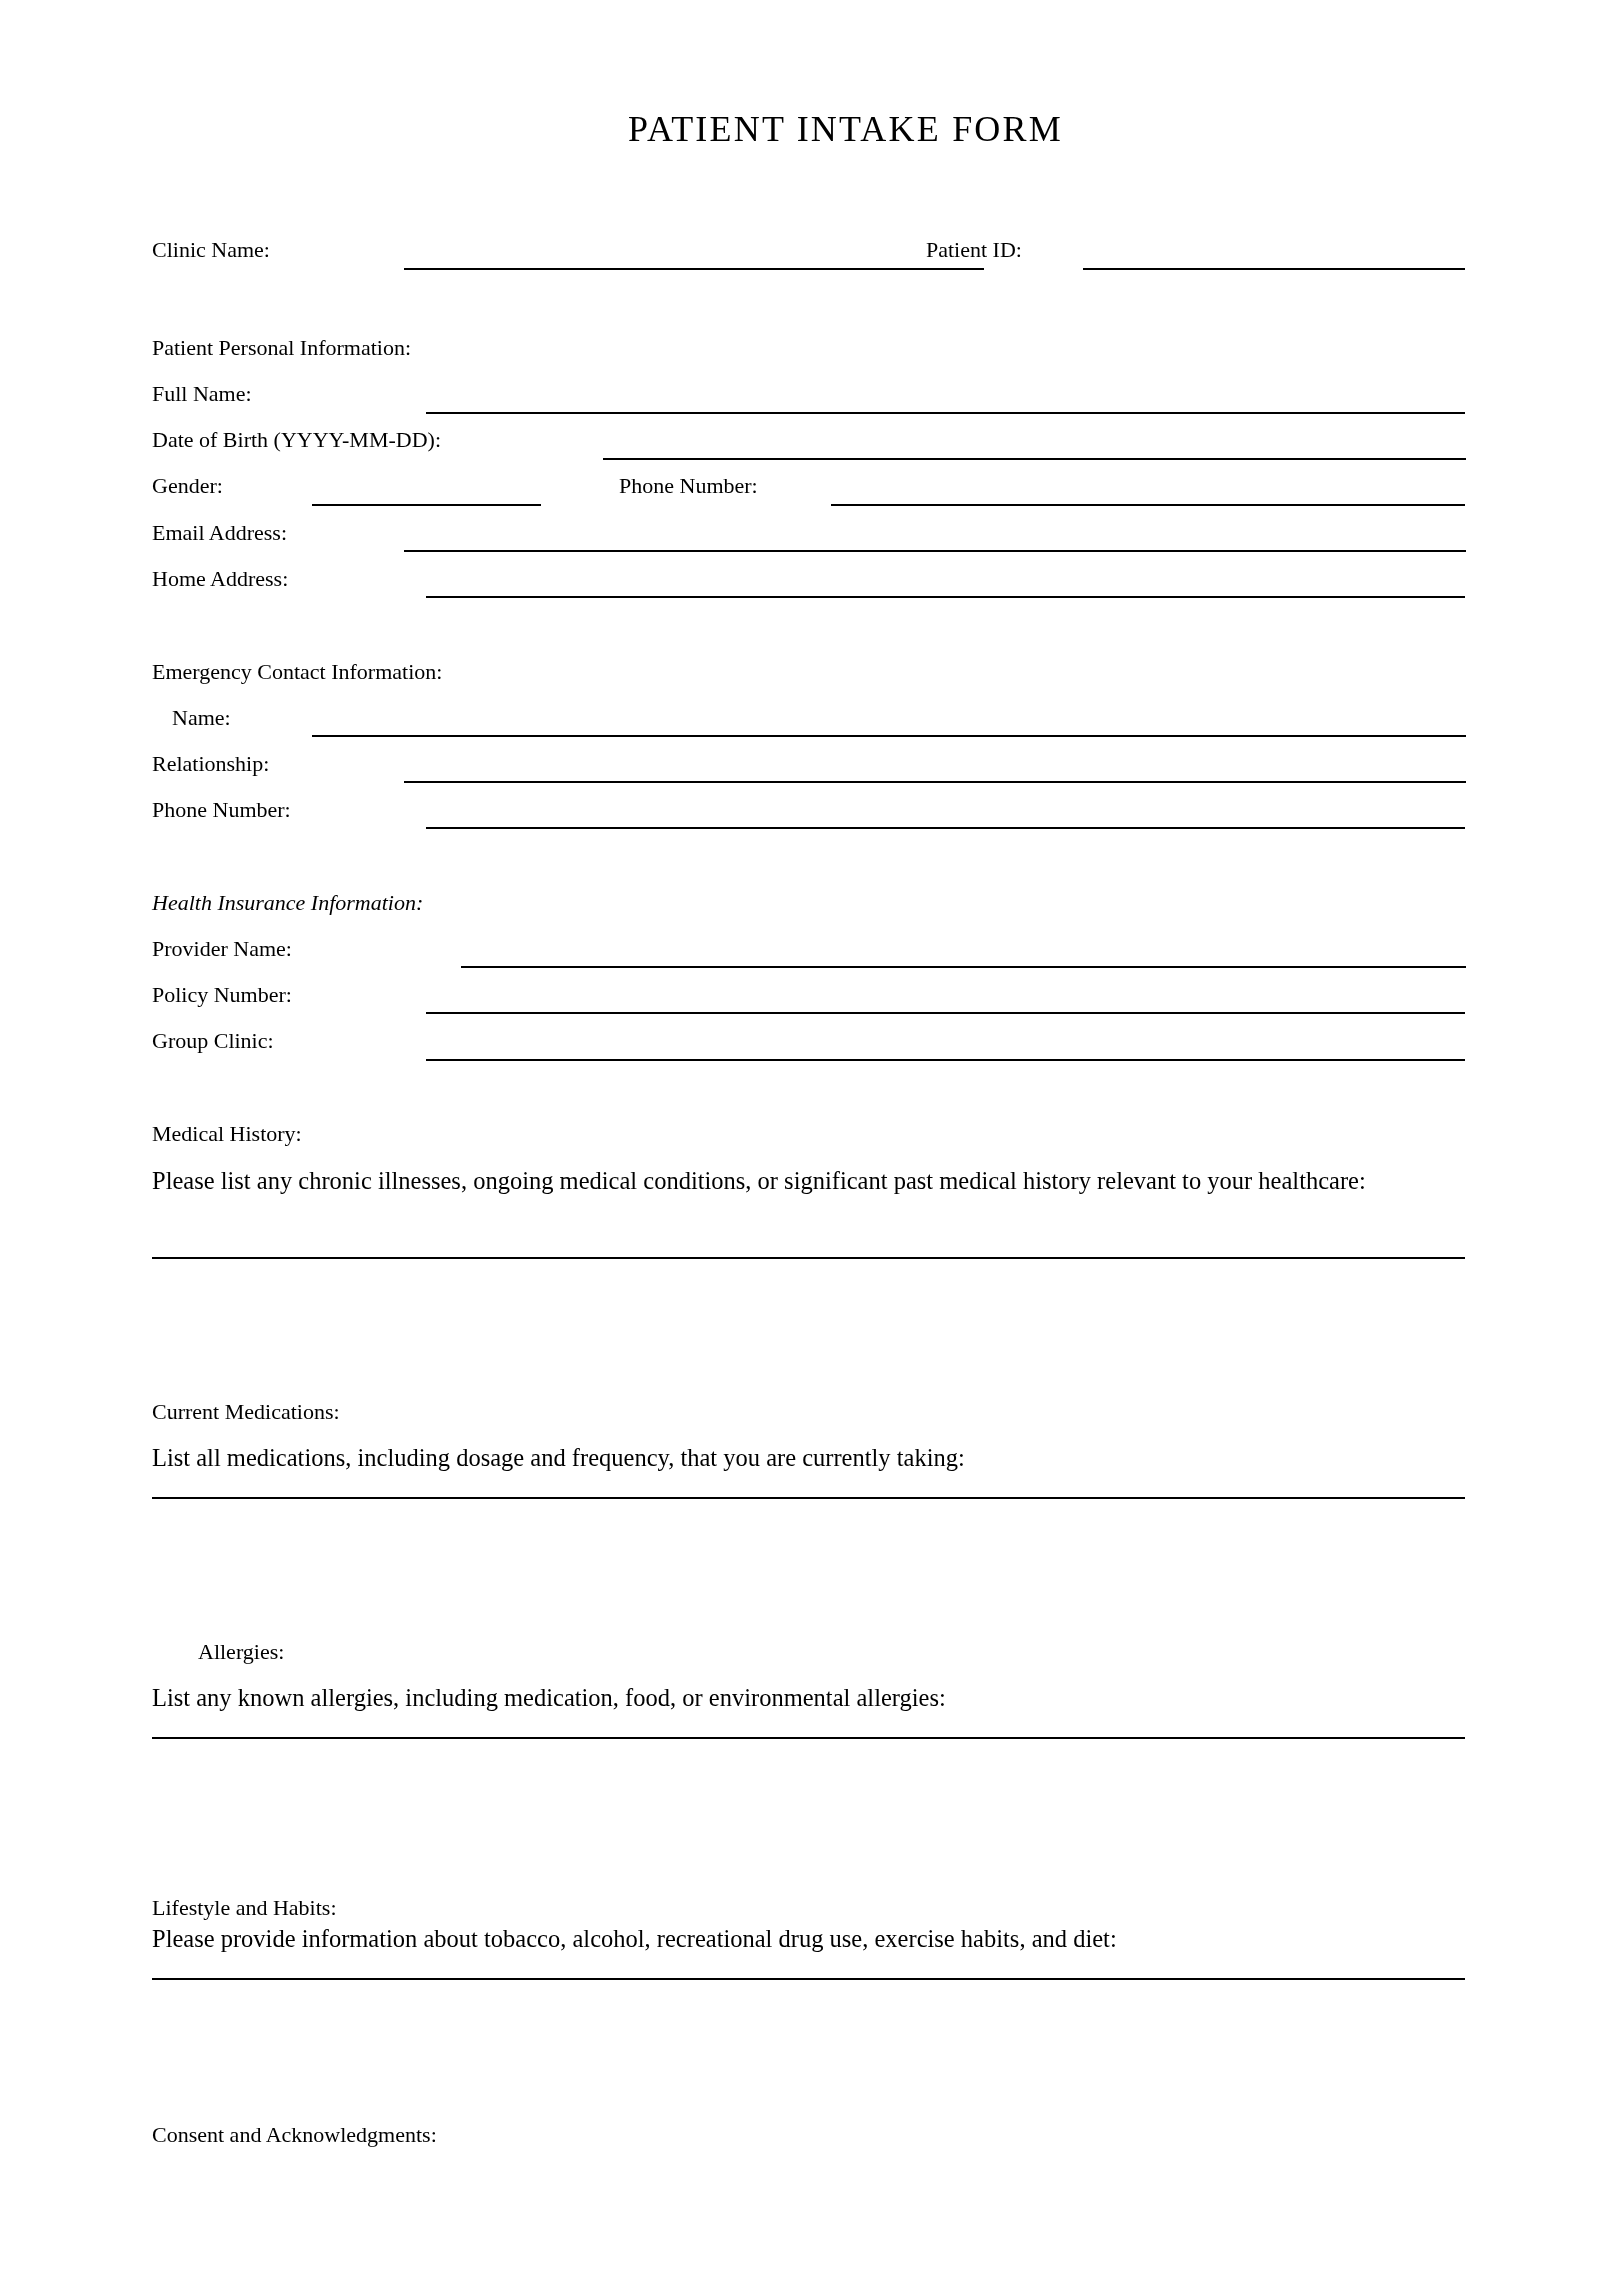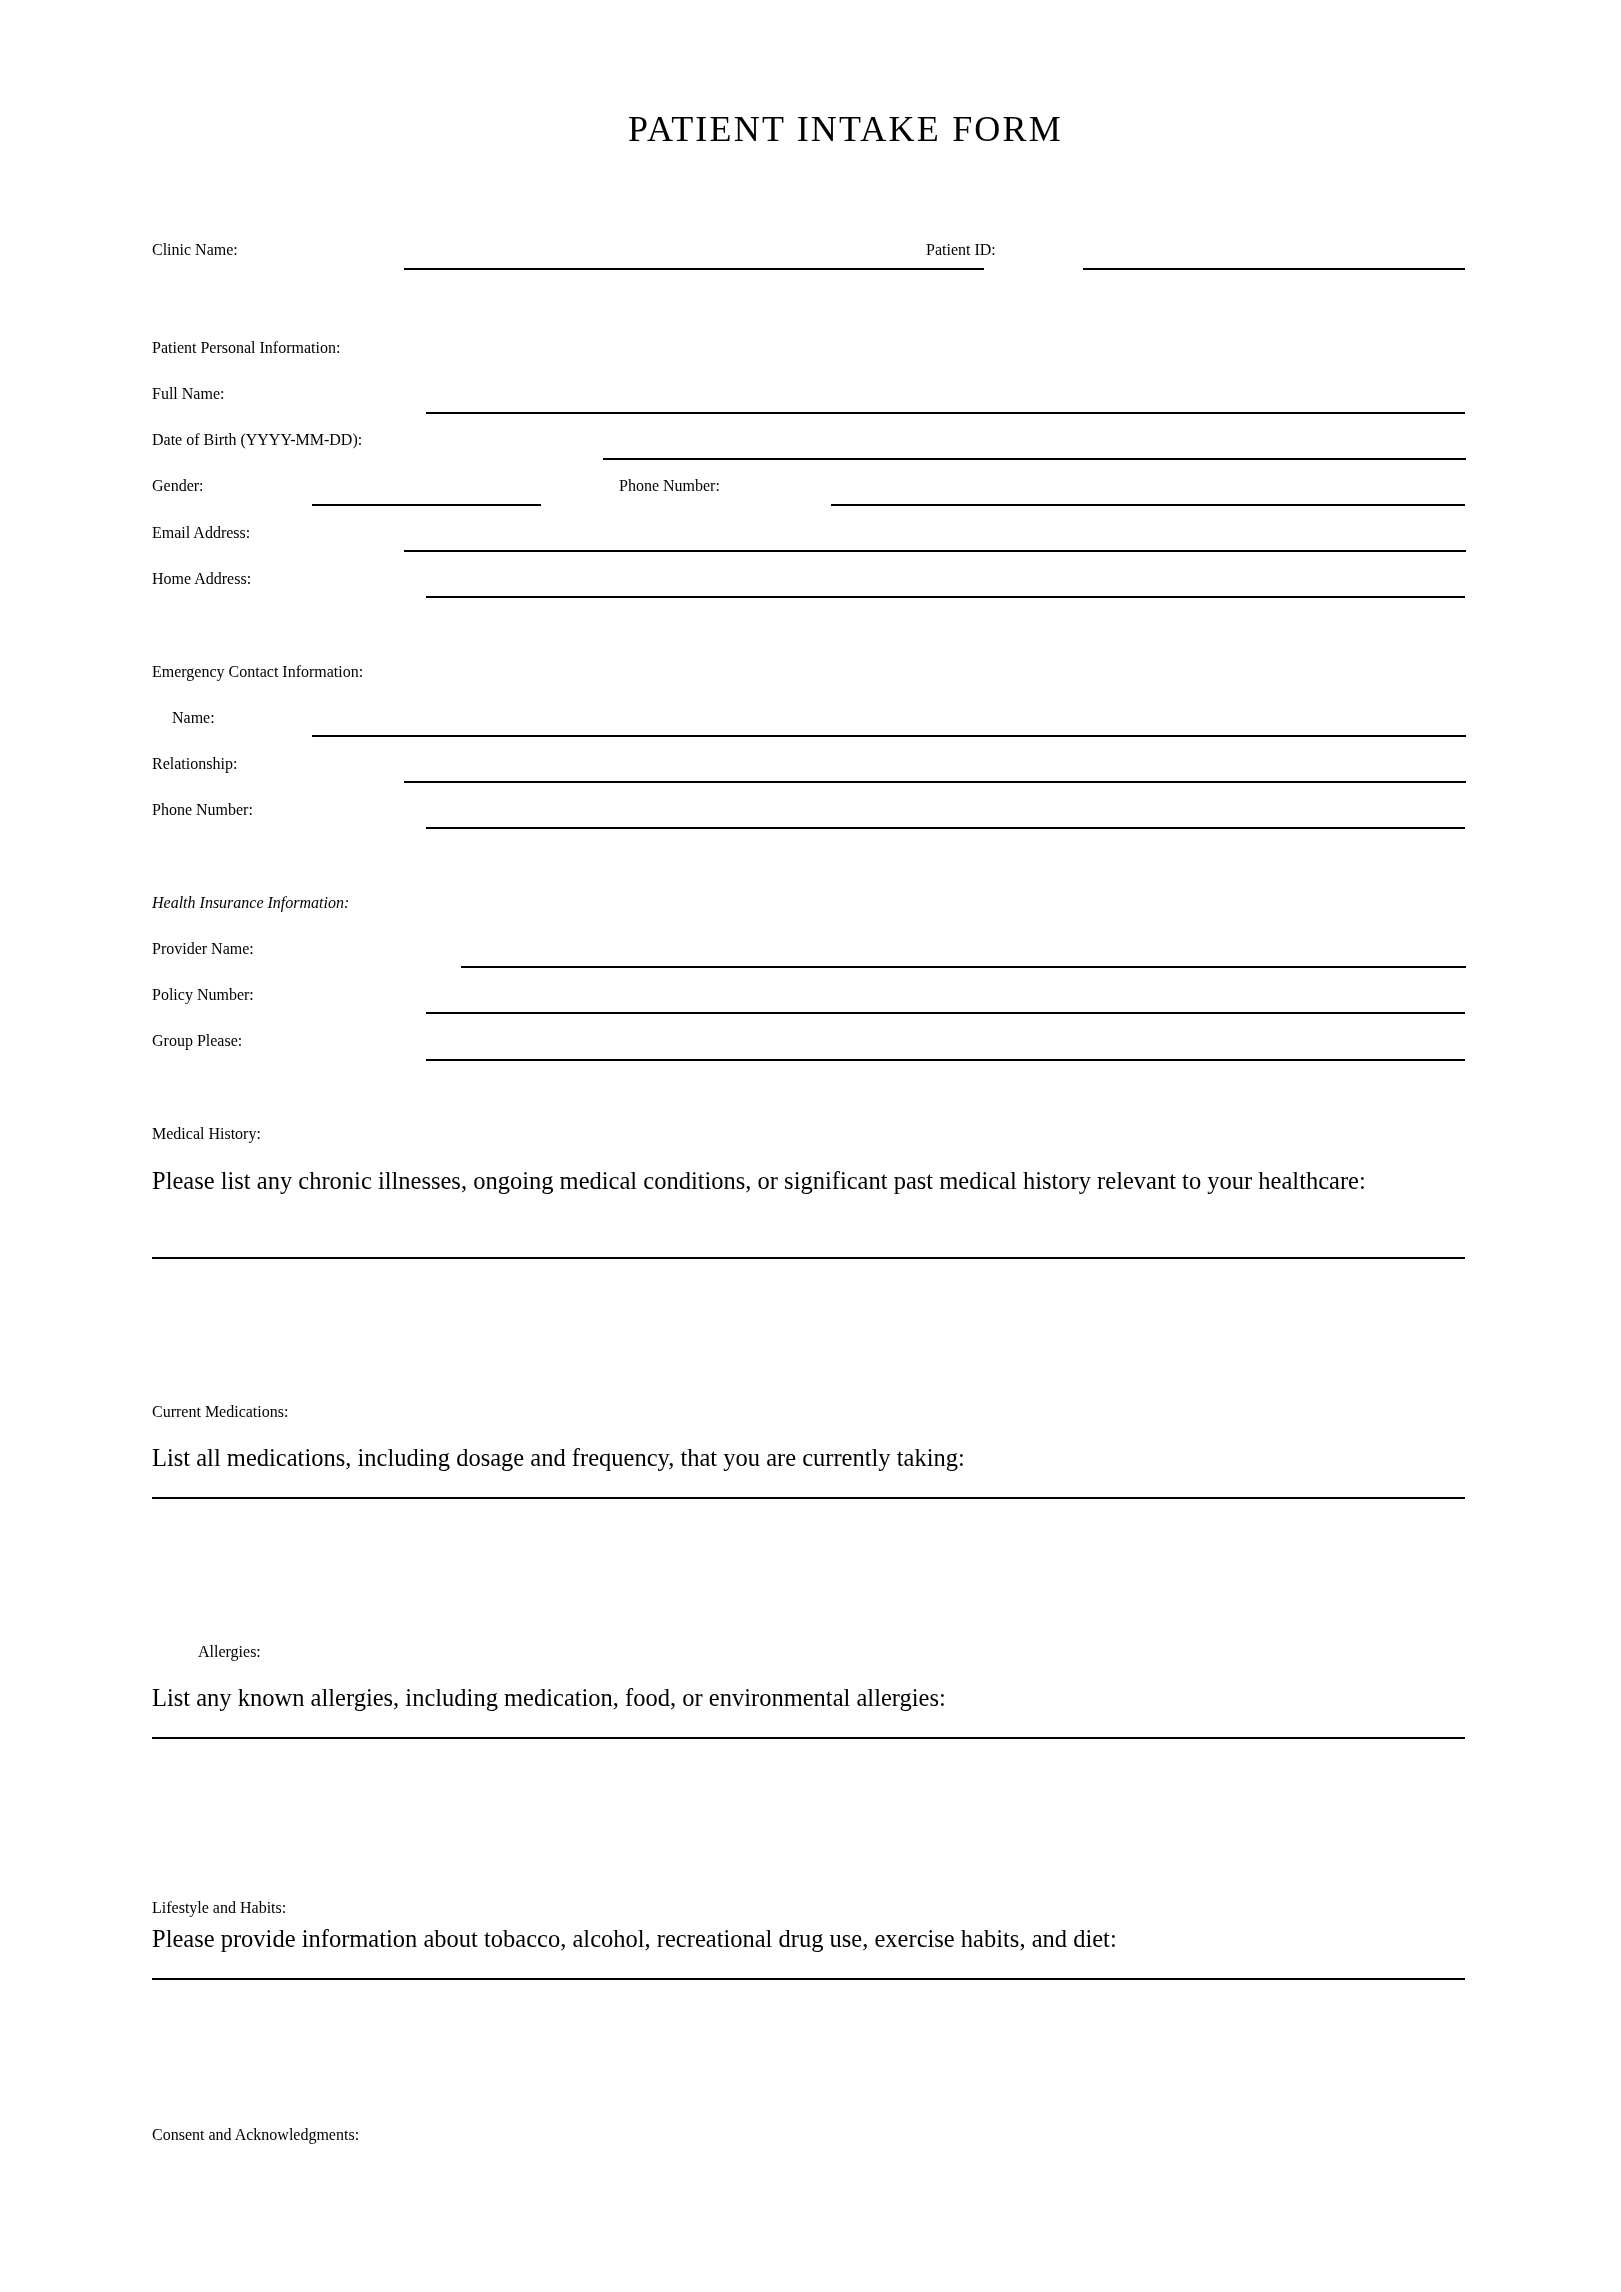--- a/index.html
+++ b/index.html
@@ -30,21 +30,21 @@
     font-size: 36px;
     letter-spacing: 2.2px;
     font-weight: 400;
     white-space: nowrap;
     padding-left: 35px;
   }
 
   
   .lbl {
     position: absolute;
-    font-size: 16px;
+    font-size: 22px;
     line-height: 29px;
     white-space: nowrap;
   }
   .para {
     position: absolute;
     font-size: 24.5px;
     line-height: 44px;
   }
 
   
@@ -99,21 +99,21 @@
   <div class="rule" style="left:426px; top:827px; width:1039px;"></div>
 
   <div class="lbl" style="left:152px; top:888px;font-style:italic;">Health Insurance Information:</div>
 
   <div class="lbl" style="left:152px; top:934px;">Provider Name:</div>
   <div class="rule" style="left:461px; top:966px; width:1005px;"></div>
 
   <div class="lbl" style="left:152px; top:980px;">Policy Number:</div>
   <div class="rule" style="left:426px; top:1012px; width:1039px;"></div>
 
-  <div class="lbl" style="left:152px; top:1026px;">Group Please:</div>
+  <div class="lbl" style="left:152px; top:1026px;">Group Clinic:</div>
   <div class="rule" style="left:426px; top:1059px; width:1039px;"></div>
 
   <div class="lbl" style="left:152px; top:1119px;">Medical History:</div>
   <div class="para" style="left:152px; top:1159px; width:1245px;">Please list any chronic illnesses, ongoing medical conditions, or significant past medical history relevant to your healthcare:</div>
   <div class="rule" style="left:152px; top:1257px; width:1313px;"></div>
 
   <div class="lbl" style="left:152px; top:1397px;">Current Medications:</div>
   <div class="para" style="left:152px; top:1436px; width:1313px;">List all medications, including dosage and frequency, that you are currently taking:</div>
   <div class="rule" style="left:152px; top:1497px; width:1313px;"></div>
 

